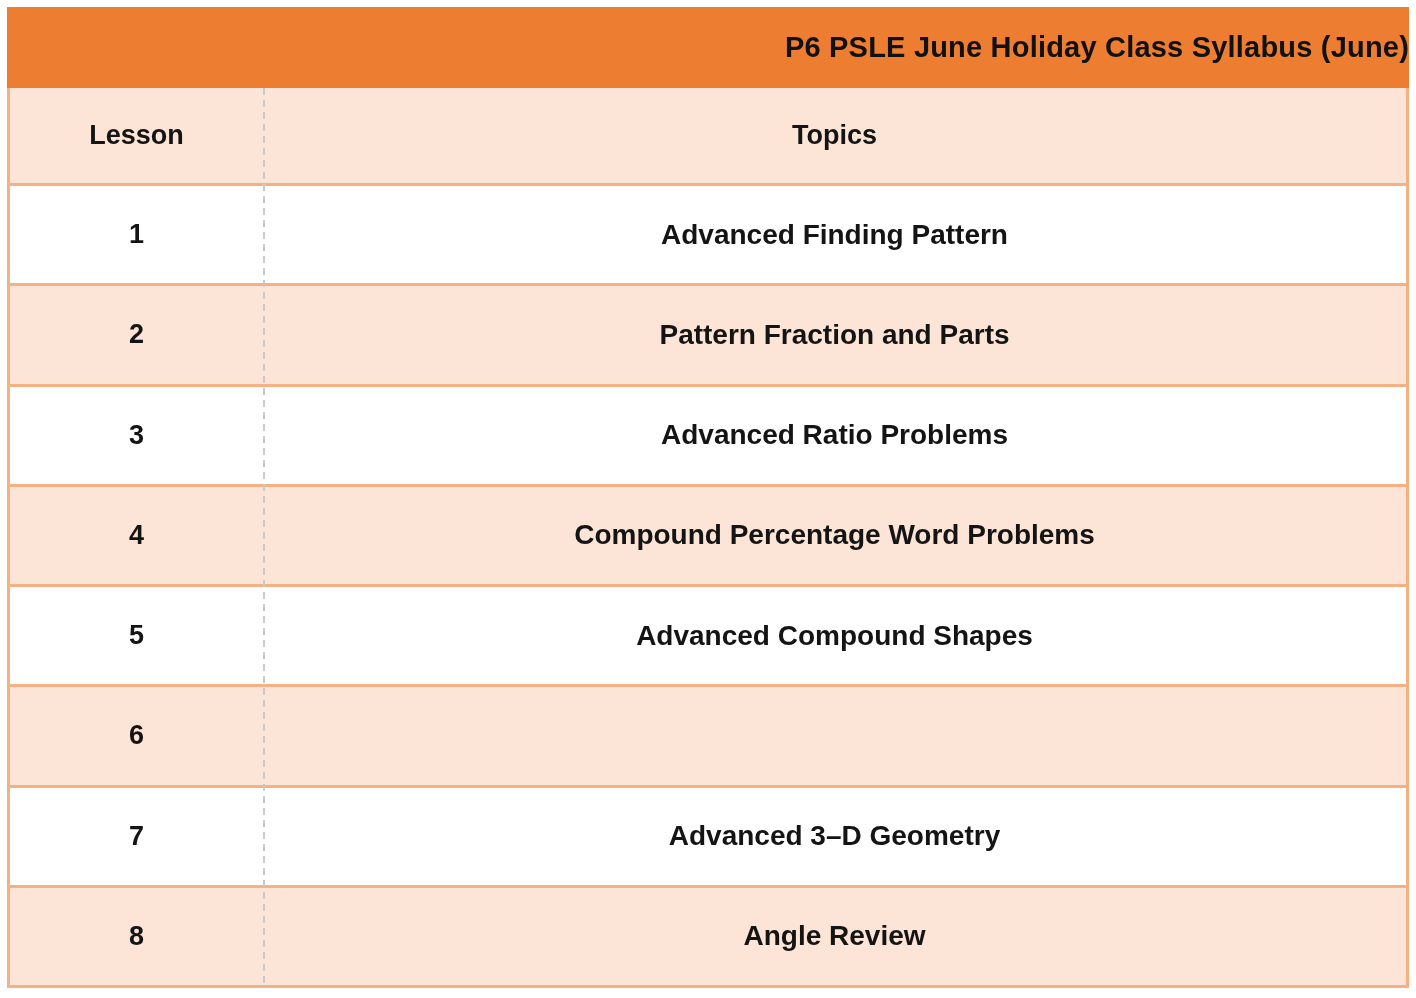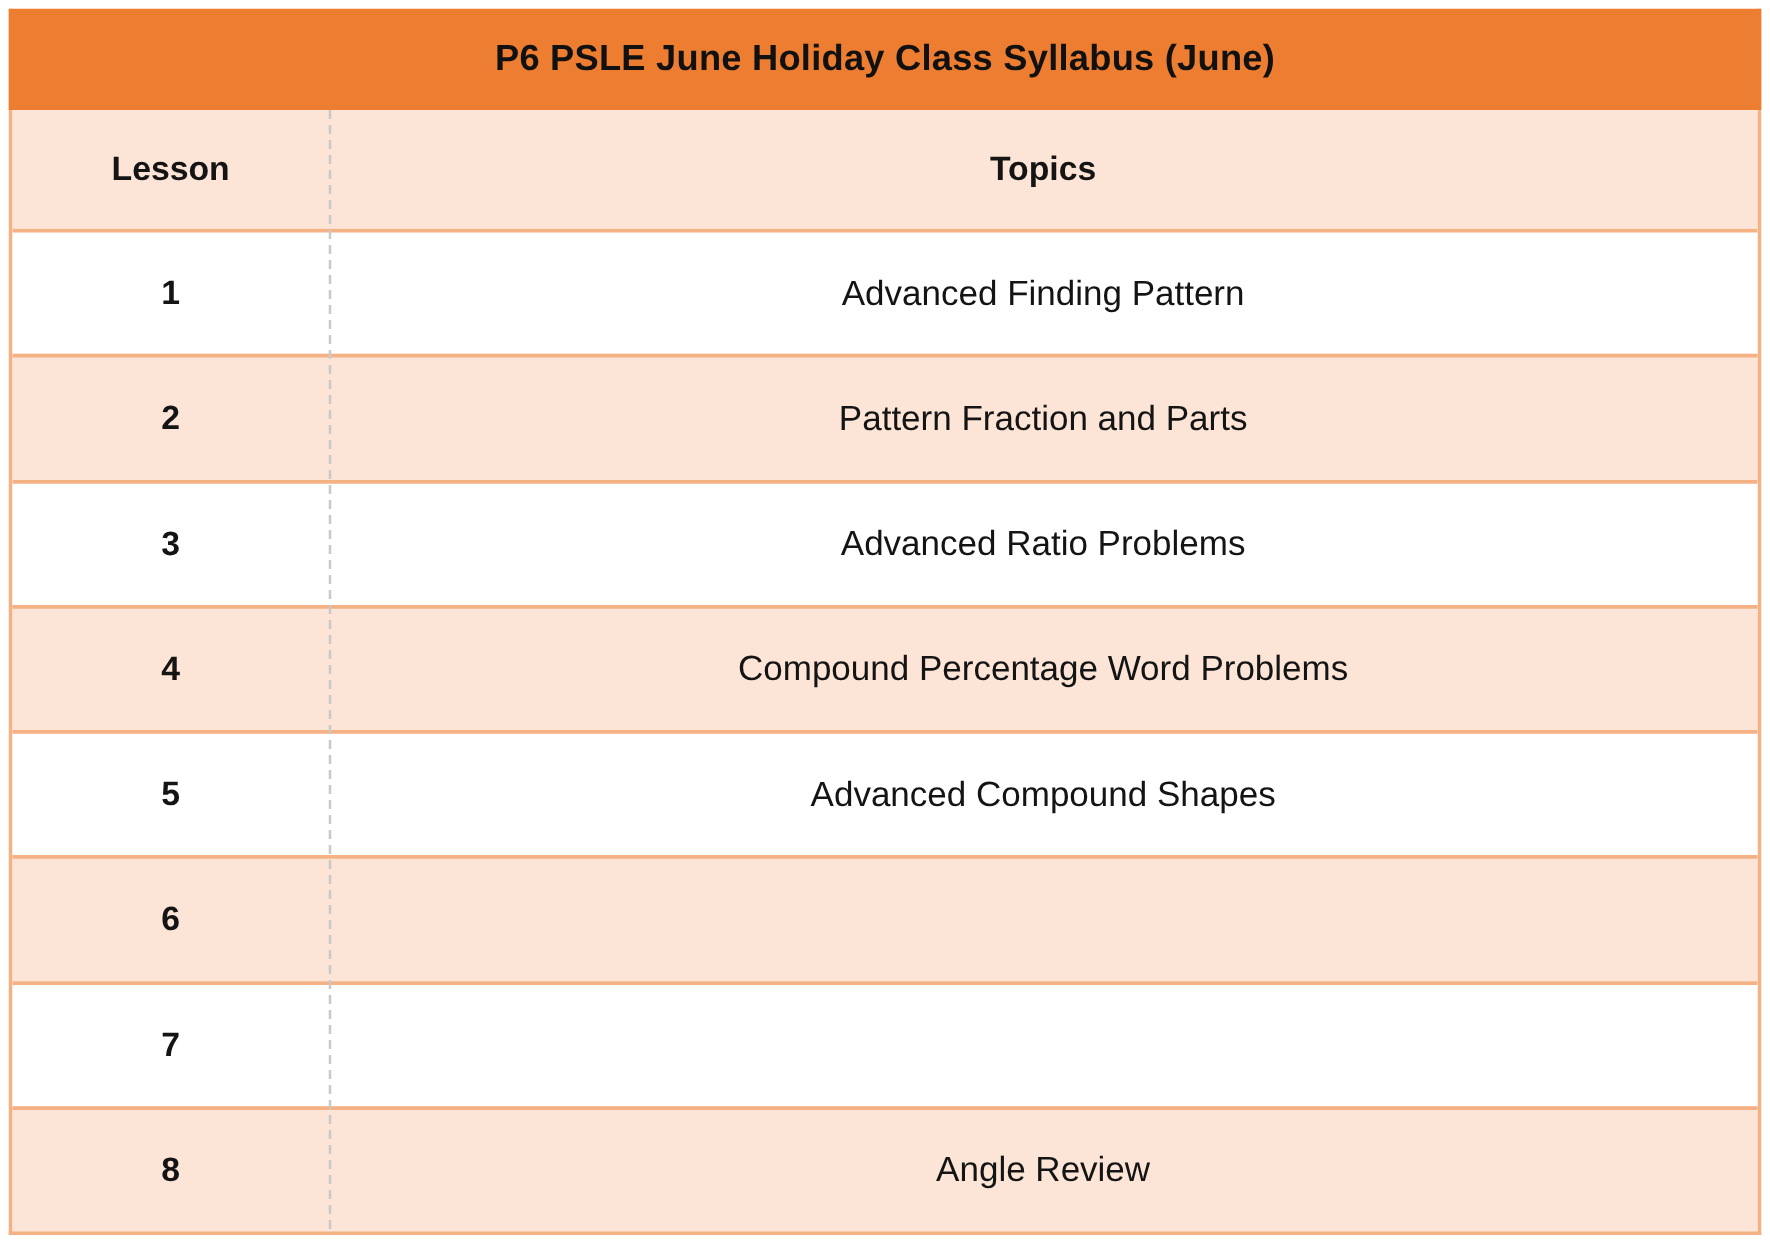--- a/index.html
+++ b/index.html
@@ -25,21 +25,21 @@
     border-bottom: 3px solid #F4B183;
     display: flex;
     flex-direction: column;
   }
   .title-bar {
     background: #ED7D31;
     height: 81px;
     flex: 0 0 81px;
     display: flex;
     align-items: center;
-    justify-content: center;
+    justify-content: flex-end;
     margin: 0 -3px; 
   }
   .title-bar .title-text {
     font-size: 29px;
     font-weight: bold;
     color: #111111;
     letter-spacing: 0.2px;
   }
   .table-body {
     position: relative;
@@ -94,21 +94,21 @@
   .header-row .cell {
     font-size: 27px;
     font-weight: bold;
   }
   .lesson-num {
     font-size: 27px;
     font-weight: 600;
   }
   .topic-text {
     font-size: 28px;
-    font-weight: 400;
+    font-weight: 700;
   }
 </style>
 </head>
 <body>
 
 <div class="page">
   <div class="syllabus-table">
 
     <div class="title-bar">
       <span class="title-text">P6 PSLE June Holiday Class Syllabus (June)</span>
@@ -146,20 +146,21 @@
         <div class="cell lesson-col lesson-num">5</div>
         <div class="cell topic-col topic-text">Advanced Compound Shapes</div>
       </div>
 
       <div class="t-row data-row row-odd">
         <div class="cell lesson-col lesson-num">6</div>
       </div>
 
       <div class="t-row data-row row-even">
         <div class="cell lesson-col lesson-num">7</div>
+        <div class="cell topic-col topic-text">Advanced 3–D Geometry</div>
       </div>
 
       <div class="t-row data-row row-odd">
         <div class="cell lesson-col lesson-num">8</div>
         <div class="cell topic-col topic-text">Angle Review</div>
       </div>
 
     </div>
   </div>
 </div>

